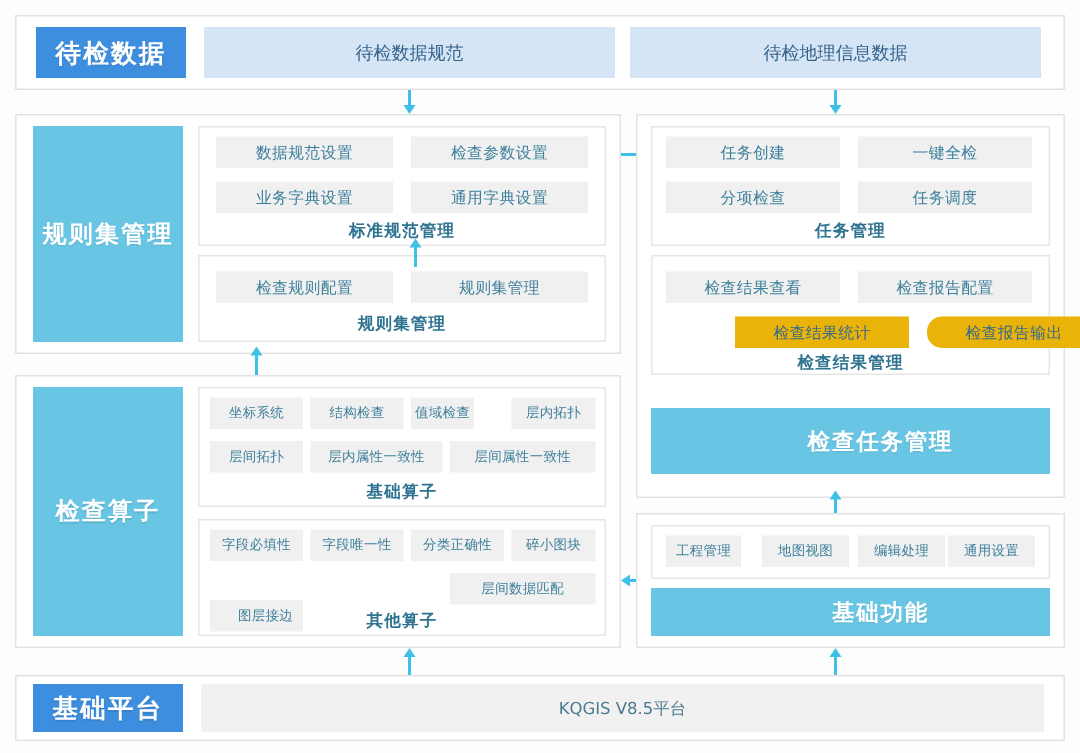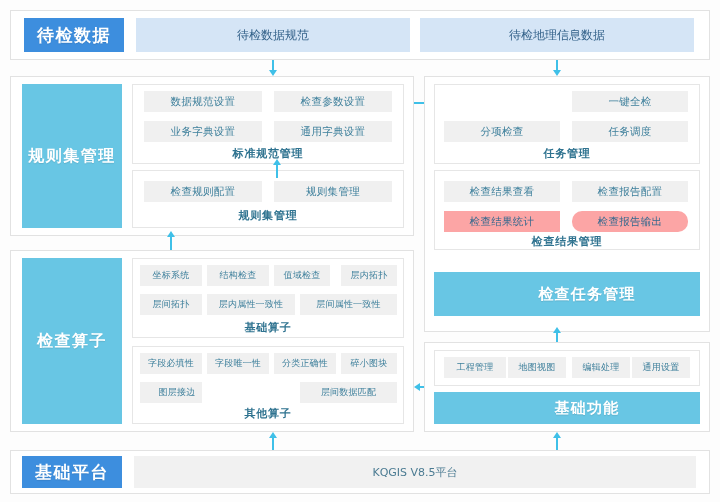--- a/index.html
+++ b/index.html
@@ -94,21 +94,21 @@
     box-sizing: border-box;
     display: flex;
     align-items: center;
     justify-content: center;
     background: #f0f0f0;
     color: #3d7f9b;
     font-size: 10.5px;
     letter-spacing: 0.3px;
   }
   .chip.tiny { font-size: 9px; letter-spacing: 0.2px; }
-  .chip.highlight { background: #fca5a5; color: #36698e; }
+  .chip.highlight { background: #eab308; color: #36698e; margin-left: 46px; }
 
   
   .group-caption {
     position: absolute;
     box-sizing: border-box;
     display: flex;
     align-items: center;
     justify-content: center;
     font-size: 11px;
     font-weight: bold;
@@ -191,20 +191,21 @@
   <div class="arrow" style="left:170px; top:236px; width:2px; height:14px;"></div>
   <div class="arrow-head up" style="left:166.5px; top:231px;"></div>
 
   <div class="arrow" style="left:414px; top:102px; width:18px; height:2px;"></div>
   <div class="arrow-head right" style="left:431px; top:99px;"></div>
 
   <div class="outer-panel" style="left:424px; top:76px; width:286px; height:256px;"></div>
 
   <div class="inner-group" style="left:434px; top:84px; width:266px; height:80px;"></div>
 
+  <div class="chip" style="left:444px; top:91px; width:116px; height:21px;">任务创建</div>
   <div class="chip" style="left:444px; top:121px; width:116px; height:21px;">分项检查</div>
   <div class="chip" style="left:572px; top:91px; width:116px; height:21px;">一键全检</div>
   <div class="chip" style="left:572px; top:121px; width:116px; height:21px;">任务调度</div>
 
   <div class="group-caption" style="left:434px; top:145px; width:266px; height:16px;">任务管理</div>
 
   <div class="inner-group" style="left:434px; top:170px; width:266px; height:80px;"></div>
 
   <div class="chip" style="left:444px; top:181px; width:116px; height:21px;">检查结果查看</div>
   <div class="chip" style="left:572px; top:181px; width:116px; height:21px;">检查报告配置</div>
@@ -219,52 +220,52 @@
   <div class="arrow-head up" style="left:552.5px; top:327px;"></div>
 
   <div class="outer-panel" style="left:10px; top:250px; width:404px; height:182px;"></div>
 
   <div class="side-label cyan" style="left:22px; top:258px; width:100px; height:166px;">检查算子</div>
 
   <div class="inner-group" style="left:132px; top:258px; width:272px; height:80px;"></div>
 
   <div class="chip tiny" style="left:140px; top:265px; width:62px; height:21px;">坐标系统</div>
   <div class="chip tiny" style="left:207px; top:265px; width:62px; height:21px;">结构检查</div>
-  <div class="chip tiny" style="left:274px; top:265px; width:56px; height:21px;">值域检查</div>
+  <div class="chip tiny" style="left:274px; top:265px; width:42px; height:21px;">值域检查</div>
   <div class="chip tiny" style="left:341px; top:265px; width:56px; height:21px;">层内拓扑</div>
 
   <div class="chip tiny" style="left:140px; top:294px; width:62px; height:21px;">层间拓扑</div>
   <div class="chip tiny" style="left:207px; top:294px; width:88px; height:21px;">层内属性一致性</div>
   <div class="chip tiny" style="left:300px; top:294px; width:97px; height:21px;">层间属性一致性</div>
 
   <div class="group-caption" style="left:132px; top:319px; width:272px; height:16px;">基础算子</div>
 
   <div class="inner-group" style="left:132px; top:346px; width:272px; height:78px;"></div>
 
   <div class="chip tiny" style="left:140px; top:353px; width:62px; height:21px;">字段必填性</div>
   <div class="chip tiny" style="left:207px; top:353px; width:62px; height:21px;">字段唯一性</div>
   <div class="chip tiny" style="left:274px; top:353px; width:62px; height:21px;">分类正确性</div>
   <div class="chip tiny" style="left:341px; top:353px; width:56px; height:21px;">碎小图块</div>
 
-  <div class="chip tiny" style="left:140px; top:382px; width:62px; height:21px;padding-left:12px;">图层接边</div>
+  <div class="chip tiny" style="left:140px; top:400px; width:62px; height:21px;padding-left:12px;">图层接边</div>
   <div class="chip tiny" style="left:300px; top:382px; width:97px; height:21px;">层间数据匹配</div>
 
   <div class="group-caption" style="left:132px; top:405px; width:272px; height:16px;">其他算子</div>
 
   <div class="arrow" style="left:272px; top:437px; width:2px; height:13px;"></div>
   <div class="arrow-head up" style="left:268.5px; top:432px;"></div>
 
   <div class="arrow" style="left:420px; top:386px; width:18px; height:2px;"></div>
   <div class="arrow-head left" style="left:414px; top:383px;"></div>
 
   <div class="outer-panel" style="left:424px; top:342px; width:286px; height:90px;"></div>
 
   <div class="inner-group" style="left:434px; top:350px; width:266px; height:36px;"></div>
 
-  <div class="chip tiny" style="left:444px; top:357px; width:62px; height:21px;">工程管理</div>
+  <div class="chip tiny" style="left:444px; top:357px; width:50px; height:21px;">工程管理</div>
   <div class="chip tiny" style="left:508px; top:357px; width:58px; height:21px;">地图视图</div>
   <div class="chip tiny" style="left:572px; top:357px; width:58px; height:21px;">编辑处理</div>
   <div class="chip tiny" style="left:632px; top:357px; width:58px; height:21px;">通用设置</div>
 
   <div class="banner cyan-solid" style="left:434px; top:392px; width:266px; height:32px;">基础功能</div>
 
   <div class="arrow" style="left:556px; top:437px; width:2px; height:13px;"></div>
   <div class="arrow-head up" style="left:552.5px; top:432px;"></div>
 
   <div class="outer-panel" style="left:10px; top:450px; width:700px; height:44px;"></div>

